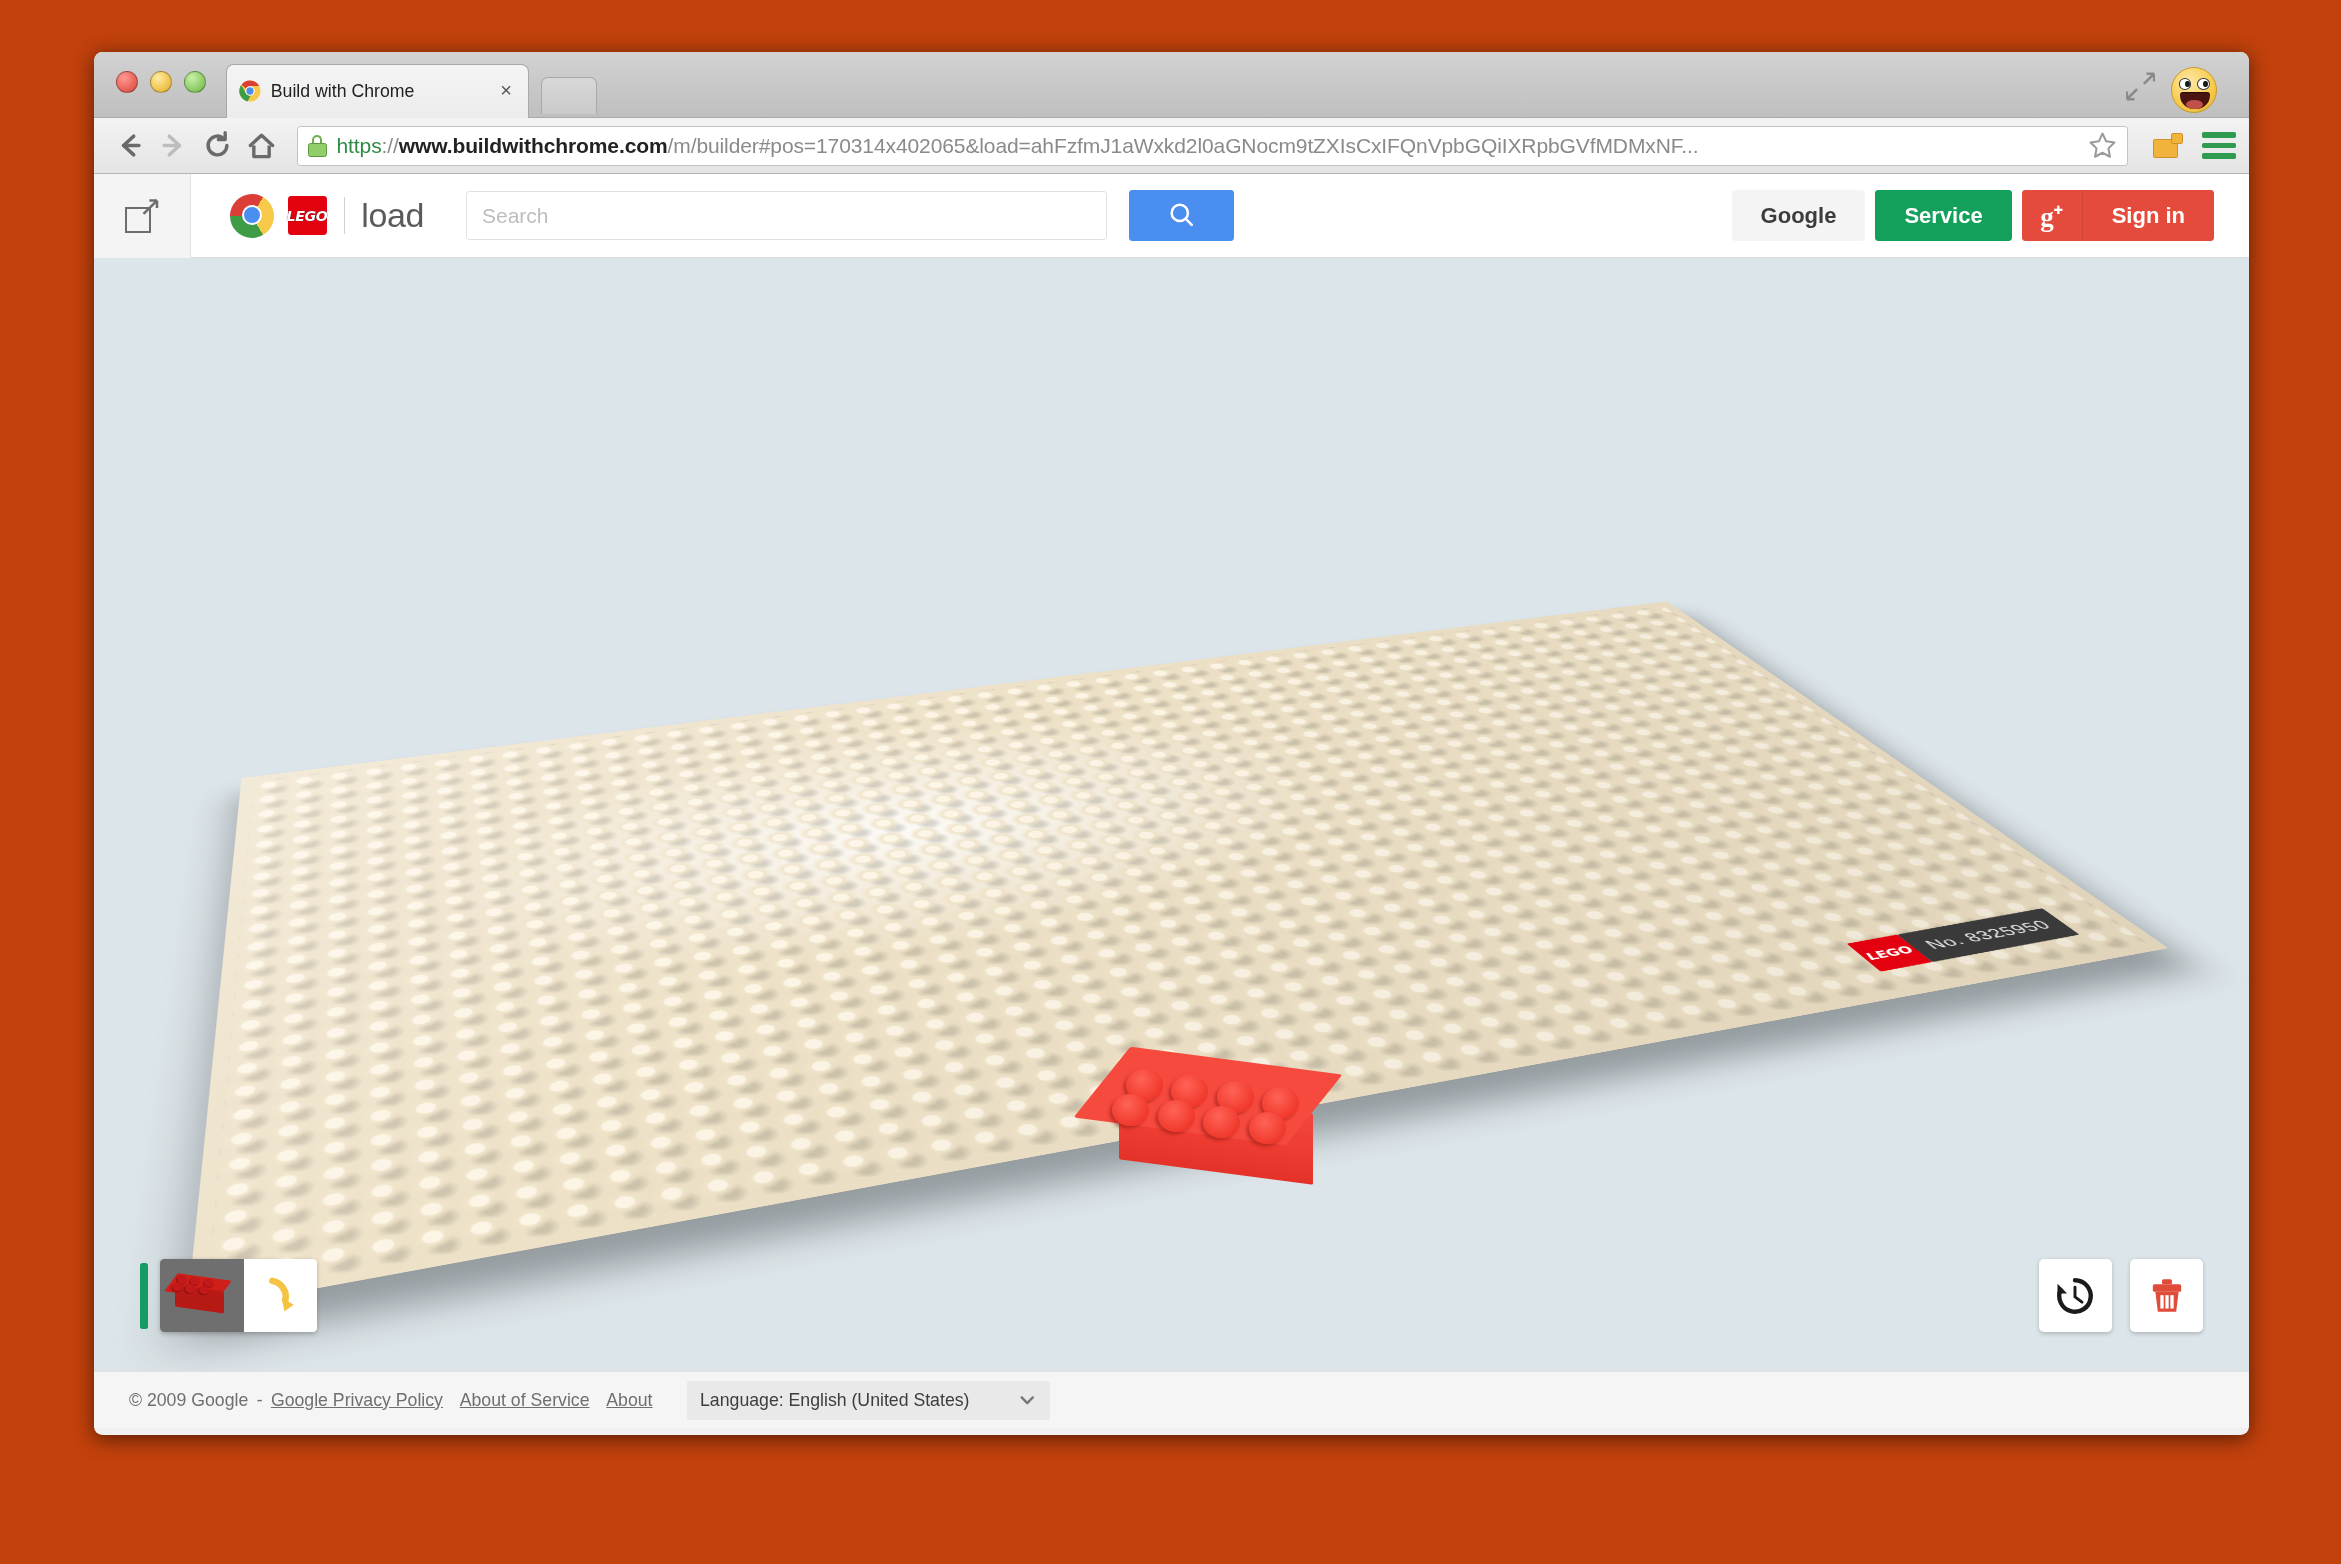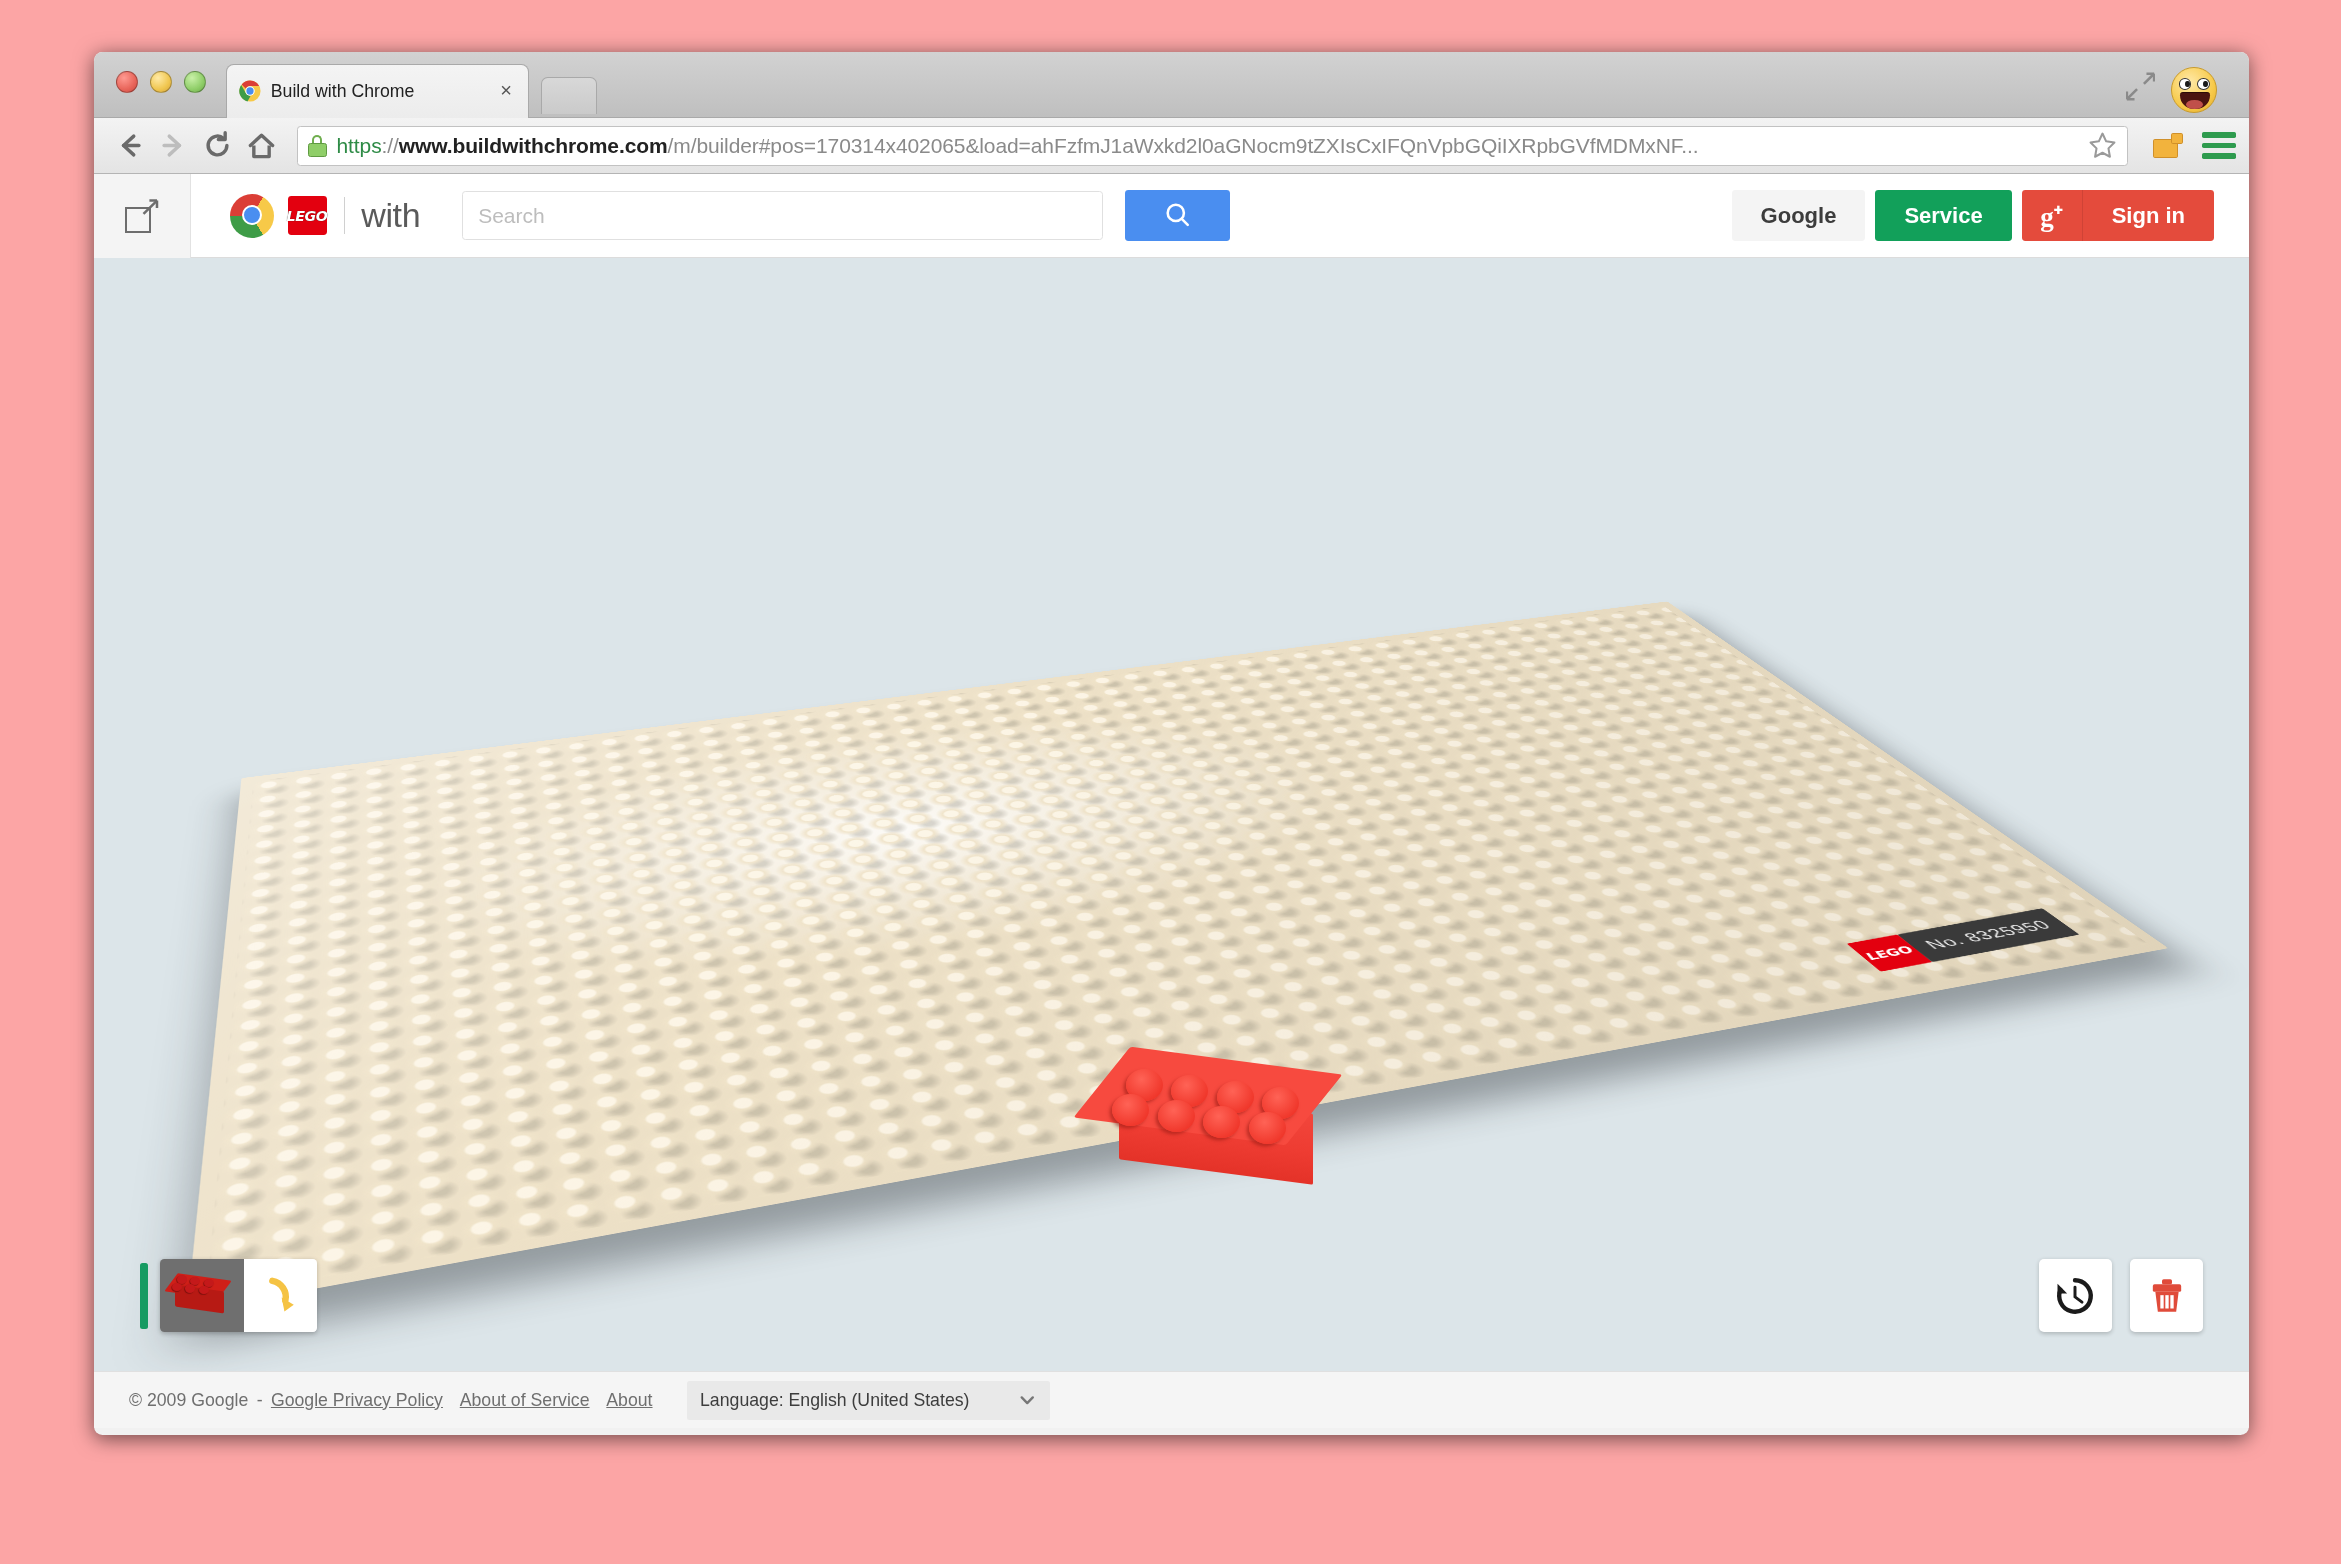--- a/index.html
+++ b/index.html
@@ -6,21 +6,21 @@
   html, body {
     width: 2342px; height: 1565px;
     background: #000;
     font-family: "Liberation Sans", sans-serif;
     overflow: hidden;
   }
 
   
   #desktop {
     position: absolute; inset: 0;
-    background: #fca5a5;
+    background: #c2410c;
   }
 
   
   #browser-window {
     position: absolute;
     left: 94px; top: 52px;
     width: 2155px; height: 1383px;
     background: #f1f1f1;
     border-radius: 8.4px 8.4px 8.4px 8.4px;
     box-shadow: 0 3.4px 20px rgba(0,0,0,0.55);
@@ -507,21 +507,21 @@
 
       <div id="brand">
         <span id="chrome-logo">
           <span class="q1"></span>
             <span class="center"></span>
         </span>
         <span id="lego-logo">
           <span>LEGO</span>
         </span>
         <span id="brand-divider"></span>
-        <span id="brand-word">with</span>
+        <span id="brand-word">load</span>
       </div>
 
       <div id="search-field">
         <input value="" placeholder="Search" style="">
       </div>
       <div id="search-button">
         <span>
           <svg viewBox="0 0 34 34" width="29" height="29">
               <circle cx="15" cy="14" r="9.5" fill="none" stroke="#fff" stroke-width="3"></circle>
               <path d="M22 21l7 7" stroke="#fff" stroke-width="3" stroke-linecap="round"></path>

